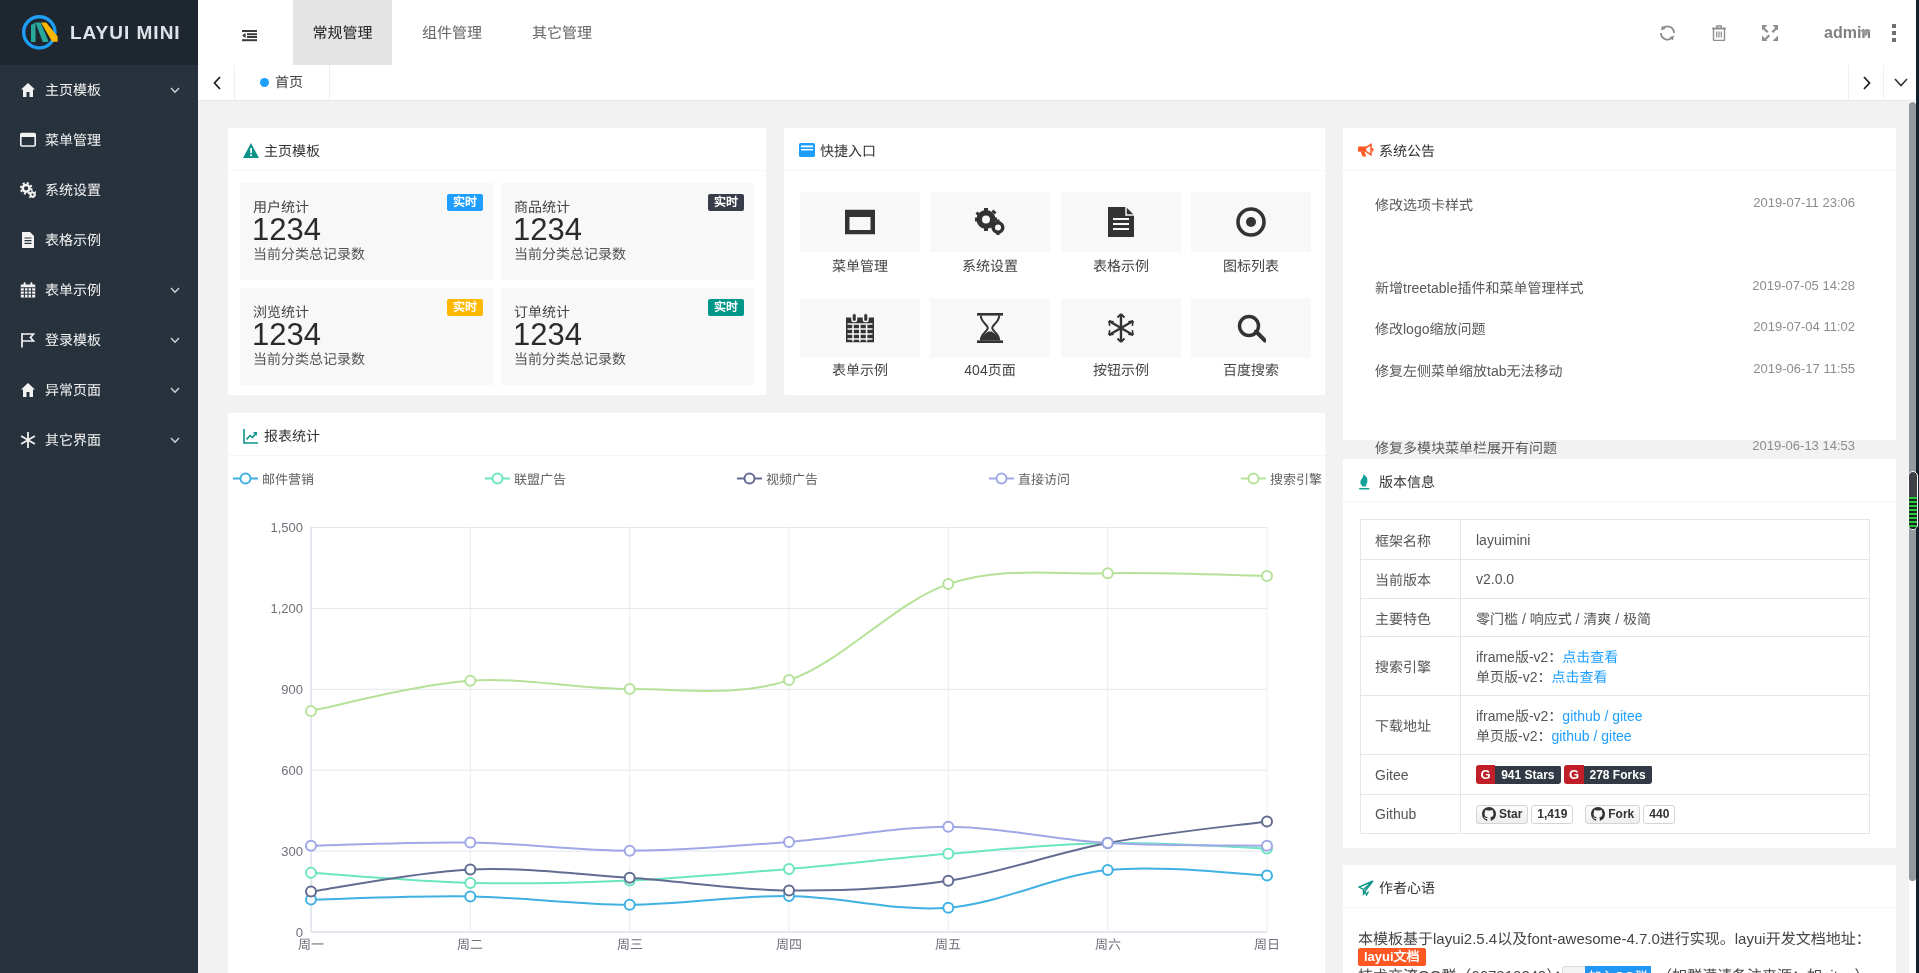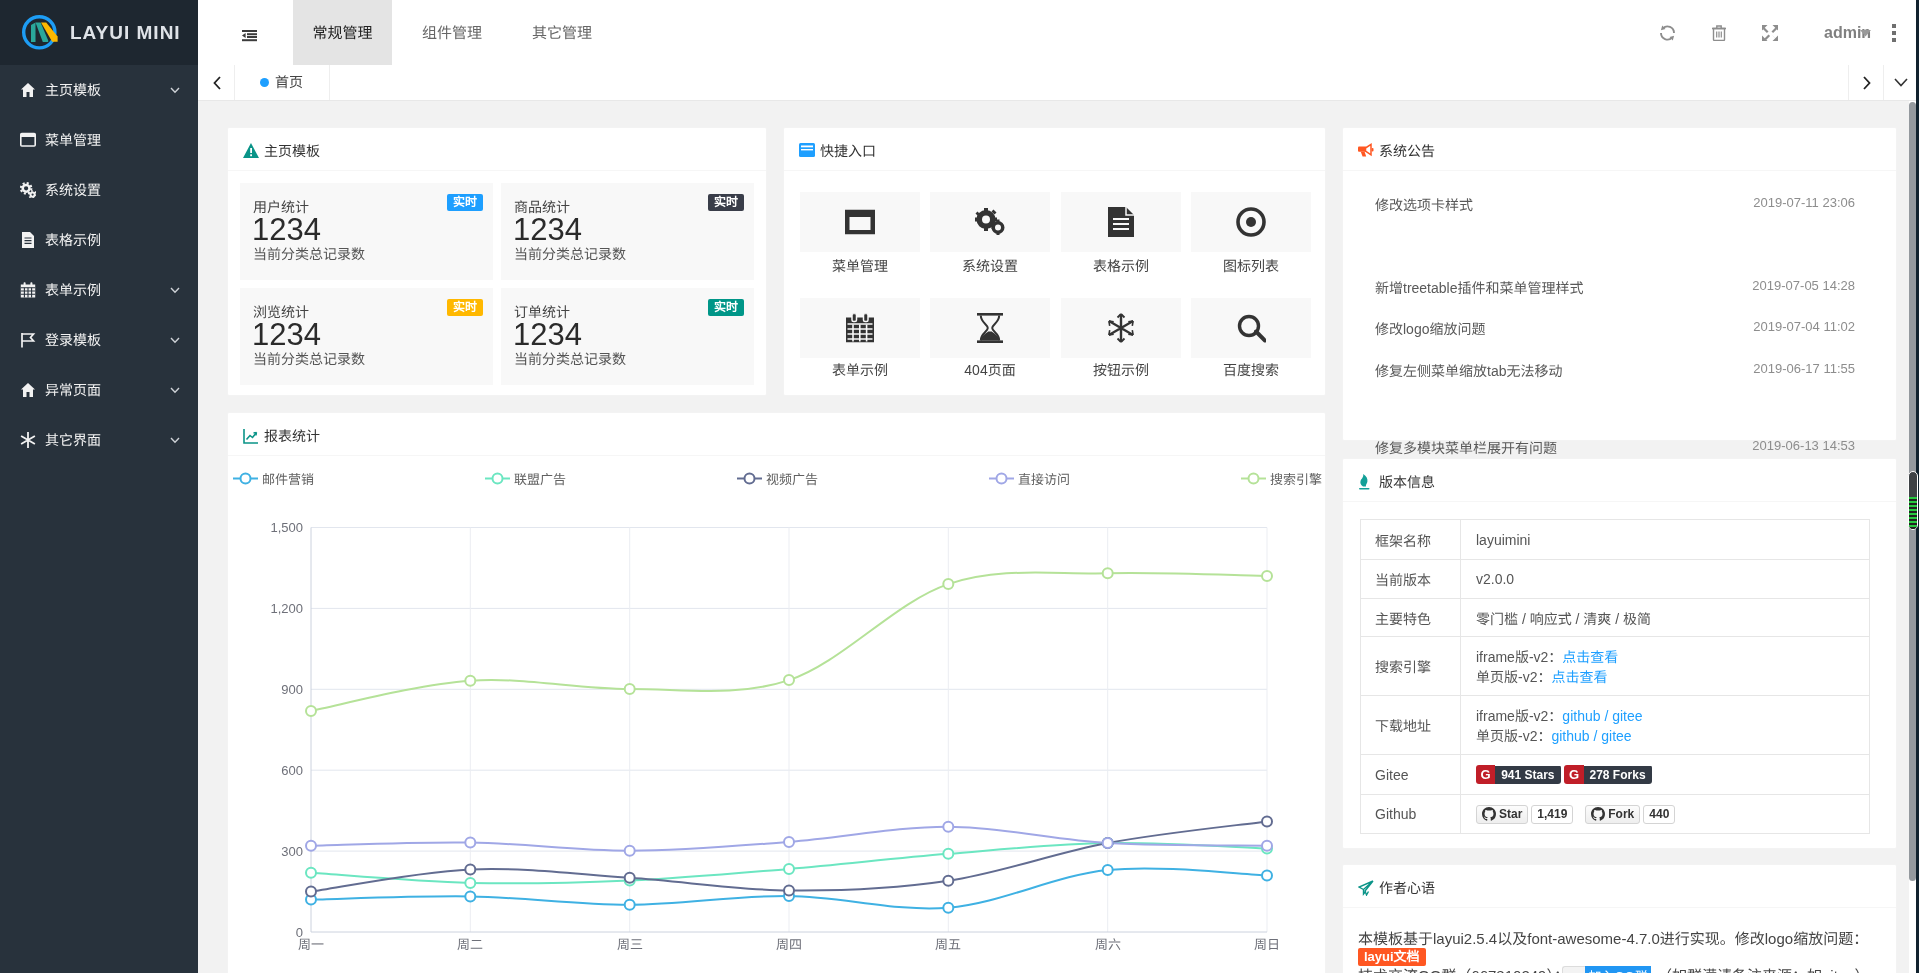--- a/index.html
+++ b/index.html
@@ -539,21 +539,21 @@
 <div class="panel" style="left:1342px;top:864px;width:555px;height:200px;">
   <div class="phead">
     <svg width="16" height="16" viewBox="0 0 16 16">
         <g fill="none" stroke="#0a9488" stroke-width="1.4">
           <path d="M15 1 L1 7 L5.5 9.5 L15 1 L7 11 L8.5 15 L10.5 11.5"></path>
           <path d="M5.5 9.5 L5.5 14 L7.8 11.3"></path>
         </g>
       </svg>
     <span class="pt">作者心语</span>
   </div>
-  <div style="position:absolute;left:15px;top:61px;width:520px;font-size:15px;color:#444;line-height:26px;">本模板基于layui2.5.4以及font-awesome-4.7.0进行实现。修改logo缩放问题：</div>
+  <div style="position:absolute;left:15px;top:61px;width:520px;font-size:15px;color:#444;line-height:26px;">本模板基于layui2.5.4以及font-awesome-4.7.0进行实现。layui开发文档地址：</div>
   <div style="position:absolute;left:15px;top:83px;background:#ff5722;color:#fff;font-weight:bold;font-size:13px;height:18px;line-height:18px;padding:0 6px;border-radius:2px;">layui文档</div>
   <div style="position:absolute;left:15px;top:99px;font-size:15px;color:#444;">技术交流QQ群（667810249）：</div>
   <div style="position:absolute;left:219px;top:101px;width:23px;height:22px;background:#f3f3f3;border:1px solid #dcdcdc;border-right:none;border-radius:3px 0 0 3px;box-sizing:border-box;"></div>
   <div style="position:absolute;left:242px;top:101px;width:66px;height:22px;background:#2196f3;color:#fff;font-size:13px;line-height:21px;text-align:center;">加入QQ群</div>
   <div style="position:absolute;left:314px;top:99px;font-size:15px;color:#444;">（如群满请备注来源：如gitee）</div>
 </div>
 
 <div id="sb-track" class="abs"></div>
 <div id="sb-chan" class="abs"></div>
 <div id="sb-dark" class="abs"></div>

